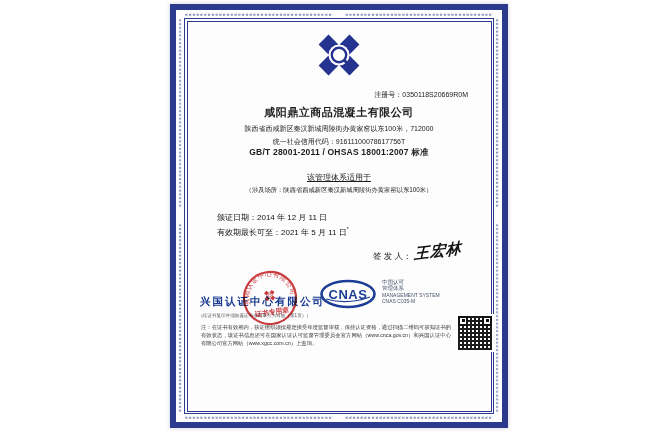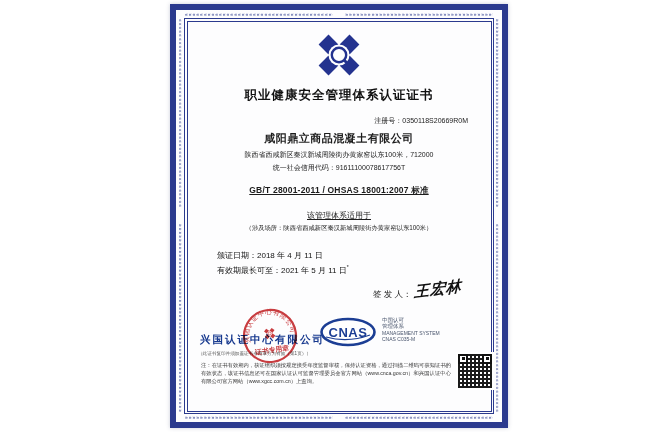--- a/index.html
+++ b/index.html
@@ -36,21 +36,21 @@
   .cert-title { margin-top:9px; font-size:12.5px; font-weight:bold; letter-spacing:1px; color:#111; }
 
   .regno { margin-top:12px; text-align:right; padding-right:12px; font-size:7px; color:#222; }
 
   .certify-heading { margin-top:11px; font-size:10px; font-weight:bold; letter-spacing:11px; text-indent:11px; }
   .company-name { margin-top:5px; font-size:11px; font-weight:bold; letter-spacing:0.5px; }
   .company-address { margin-top:4px; font-size:7px; color:#222; }
   .credit-code { margin-top:3px; font-size:7px; color:#222; }
 
   .system-heading { margin-top:13px; font-size:9.5px; font-weight:bold; letter-spacing:4px; text-indent:4px; }
-  .standard-line { margin-top:12px; font-size:8.5px; font-weight:bold; letter-spacing:0.2px;text-decoration:underline; }
+  .standard-line { margin-top:0; font-size:8.5px; font-weight:bold; letter-spacing:0.2px; }
 
   .scope-heading { margin-top:13px; font-size:8px;text-decoration:underline; }
   .scope-text { margin-top:3px; font-size:9.5px; font-weight:bold; }
   .scope-sites { margin-top:3px; font-size:6.3px; color:#222; }
 
   .dates { margin-top:16px; text-align:left; margin-left:19px; font-size:8px; line-height:1.75; color:#111; }
   .dates sup { font-size:5px; }
 
   .signer-row { margin-top:5px; text-align:right; padding-right:18px; font-size:8.5px; height:22px; }
   .signature { display:inline-block; font-family:"DejaVu Serif","Liberation Serif",serif;
@@ -106,35 +106,34 @@
             <rect x="5.5" y="5.5" width="14" height="14" transform="rotate(45 12.5 12.5)"></rect>
             <rect x="26.5" y="5.5" width="14" height="14" transform="rotate(45 33.5 12.5)"></rect>
             <rect x="5.5" y="26.5" width="14" height="14" transform="rotate(45 12.5 33.5)"></rect>
             <rect x="26.5" y="26.5" width="14" height="14" transform="rotate(45 33.5 33.5)"></rect>
           </g>
           <circle cx="23" cy="23" r="10.5" fill="#ffffff"></circle>
           <circle cx="23" cy="23" r="7.2" fill="#ffffff" stroke="#24338f" stroke-width="2.4"></circle>
           <line x1="27.8" y1="27.8" x2="32.5" y2="32.5" stroke="#24338f" stroke-width="3"></line>
         </svg>
 
-        <div class="cert-title">职业健康安全管理体系认证证书</div>
 
         <div class="regno">注册号：0350118S20669R0M</div>
 
         <div class="company-name">咸阳鼎立商品混凝土有限公司</div>
         <div class="company-address">陕西省西咸新区秦汉新城周陵街办黄家窑以东100米，712000</div>
         <div class="credit-code">统一社会信用代码：91611100078617756T</div>
 
         <div class="standard-line">GB/T 28001-2011 / OHSAS 18001:2007 标准</div>
 
         <div class="scope-heading">该管理体系适用于</div>
         <div class="scope-sites">（涉及场所：陕西省西咸新区秦汉新城周陵街办黄家窑以东100米）</div>
 
         <div class="dates">
-          <div>颁证日期：2018 年 4 月 11 日</div>
+          <div>颁证日期：2014 年 12 月 11 日</div>
           <div><span>有效期最长可至：2021 年 5 月 11 日</span><sup>*</sup></div>
         </div>
 
         <div class="signer-row">
           <span>签 发 人：</span>
           <span class="signature">王宏林</span>
         </div>
 
         <div class="footer">
 

